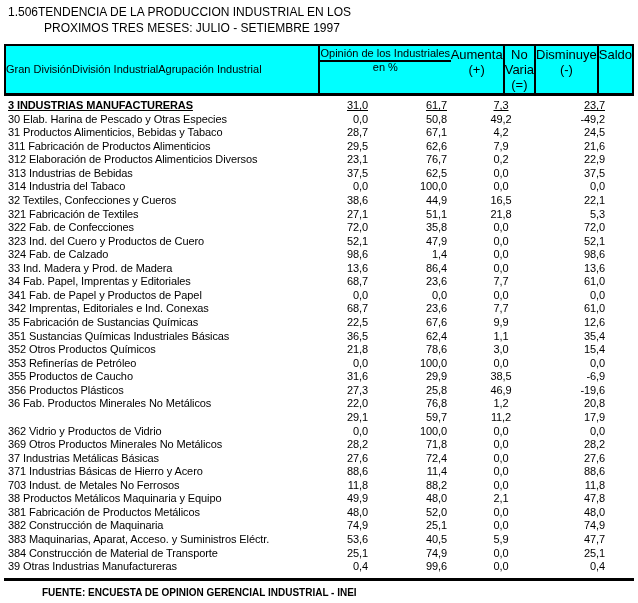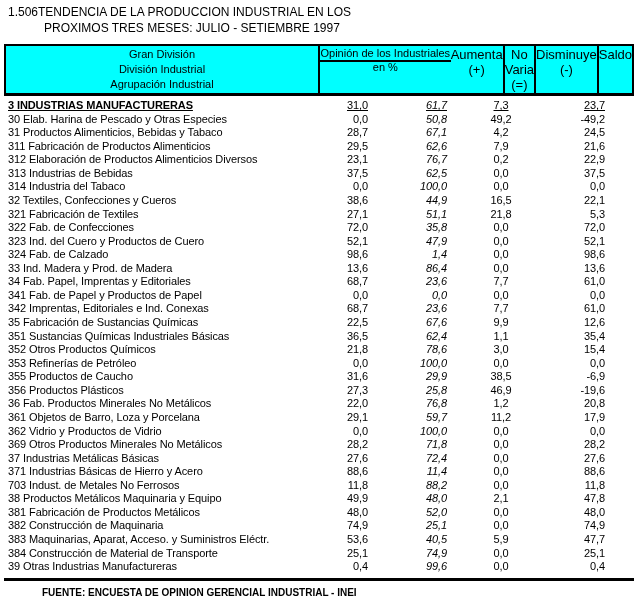--- a/index.html
+++ b/index.html
@@ -16,42 +16,42 @@
 
   .thead {
     position:absolute; left:4px; top:44px; width:630px; height:52px;
     background:#00FFFF;
     border:2px solid #000; border-bottom-width:3px;
     box-sizing:border-box;
     display:grid; grid-template-columns:314px 1fr;
   }
   .h-left {
     border-right:2px solid #000;
-    display:flex; flex-direction:column; justify-content:center; align-items:center;
+    display:flex; flex-direction:row; align-items:center;
     font-size:11px; line-height:15px;
   }
   .h-right { display:flex; flex-direction:row; }
   .h-group {
     height:14px; line-height:14px; text-align:center;
     border-bottom:2px solid #000; font-size:11px;
   }
   .h-cols { flex:1; display:grid; grid-template-columns:1fr 1fr 1fr 1fr; }
   .h-col { border-right:2px solid #000; text-align:center; font-size:13px; line-height:15px; padding-top:1px; }
   .h-col:last-child { border-right:none; }
 
   #rows { position:absolute; left:4px; top:99px; width:630px; }
   .row { position:relative; height:13.57px; font-size:11px; letter-spacing:-0.1px; }
   .row-label { position:absolute; left:4px; top:0; white-space:nowrap; }
   .row-val {
     position:absolute; top:0; width:79px;
     text-align:right; padding-right:29px; box-sizing:border-box;
     white-space:nowrap;
   }
   .row-val.c0 { left:314px; }
-  .row-val.c1 { left:393px;font-style:italic; }
+  .row-val.c1 { left:393px; }
   .row-val.c2 { left:472px;text-align:center; }
   .row-val.c3 { left:551px; }
   .row.emphasis .row-label { font-weight:bold; text-decoration:underline; }
   .row.emphasis .row-val { text-decoration:underline; }
 
   .bottom-rule { position:absolute; left:4px; top:578px; width:630px; height:3px; background:#000; }
   .source { position:absolute; left:7px; top:587px; font-size:10px; font-weight:bold; white-space:nowrap;margin-left:35px; }
 </style>
 </head>
 <body>
@@ -246,21 +246,20 @@
       <span class="row-val c3">-19,6</span>
     </div>
     <div class="row">
       <span class="row-label">36 Fab. Productos Minerales No Metálicos</span>
       <span class="row-val c0">22,0</span>
       <span class="row-val c1">76,8</span>
       <span class="row-val c2">1,2</span>
       <span class="row-val c3">20,8</span>
     </div>
     <div class="row">
-      <span class="row-label">361 Objetos de Barro, Loza y Porcelana</span>
       <span class="row-val c0">29,1</span>
       <span class="row-val c1">59,7</span>
       <span class="row-val c2">11,2</span>
       <span class="row-val c3">17,9</span>
     </div>
     <div class="row">
       <span class="row-label">362 Vidrio y Productos de Vidrio</span>
       <span class="row-val c0">0,0</span>
       <span class="row-val c1">100,0</span>
       <span class="row-val c2">0,0</span>

